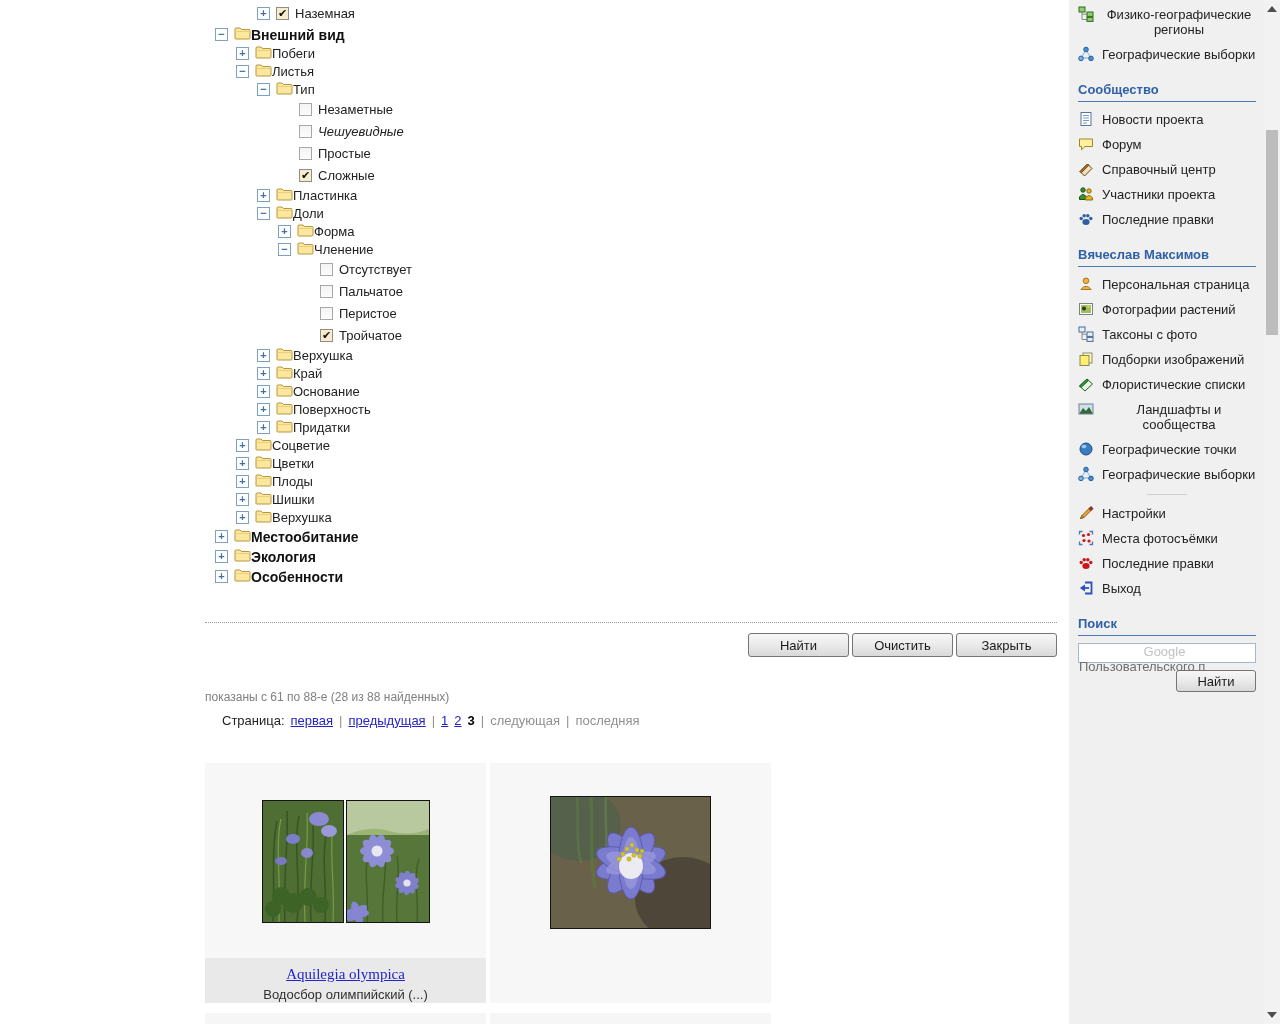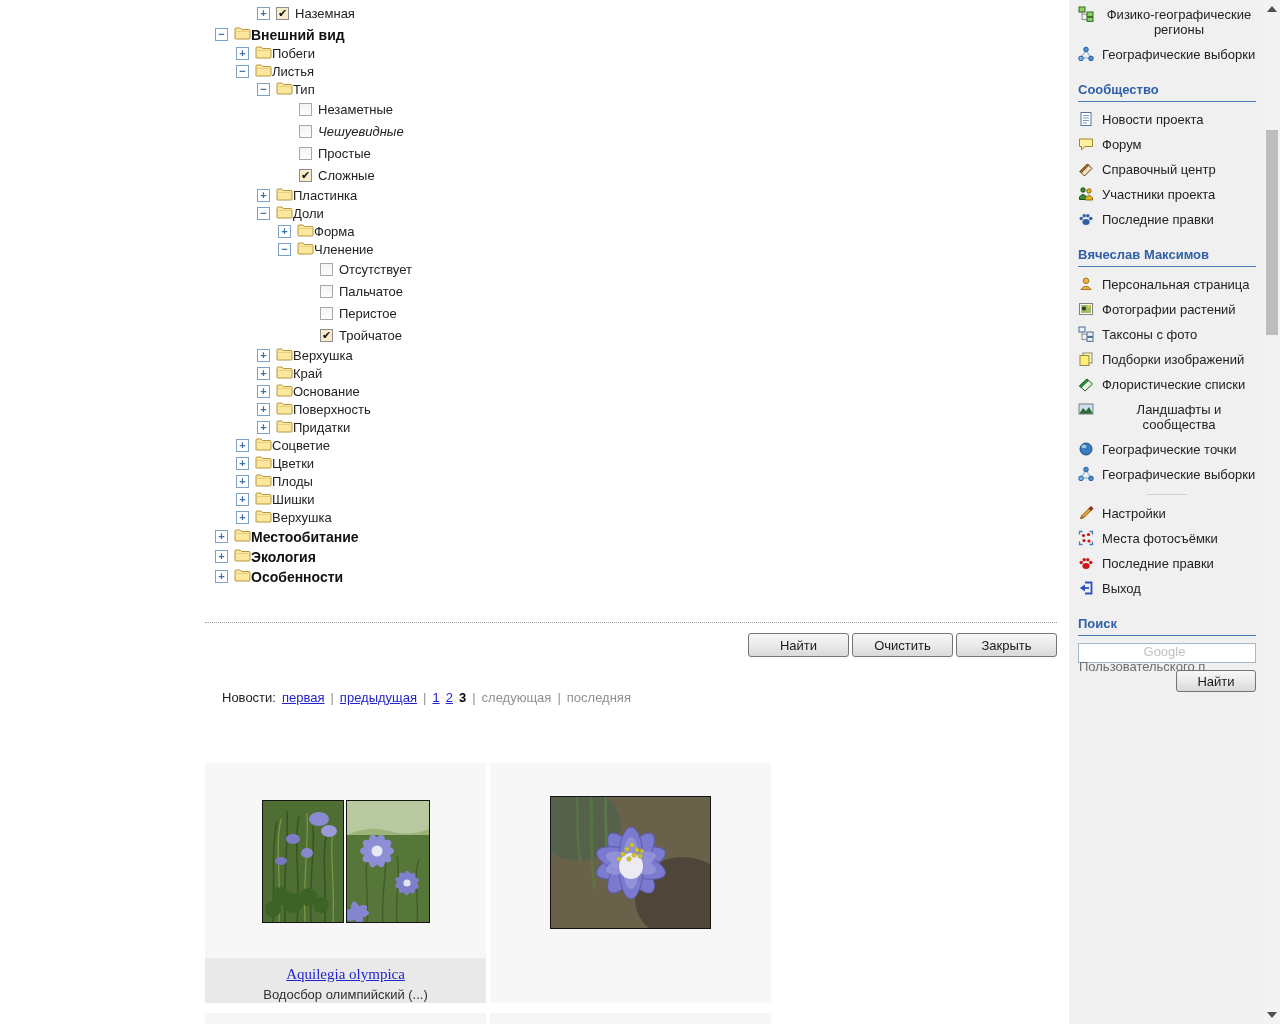--- a/index.html
+++ b/index.html
@@ -286,22 +286,23 @@
         </div>
       </div>
     <div id="tree-divider"></div>
     <div id="form-buttons">
       <button class="btn">Найти</button>
       <button class="btn">Очистить</button>
       <button class="btn">Закрыть</button>
     </div>
 
     <div id="results">
+      <div class="results-summary">показаны с 61 по 88-е (28 из 88 найденных)</div>
       <div class="pagination">
-        <span>Новости:</span>
+        <span>Страница:</span>
         <span id="page-links" style="display:flex;gap:6px;">
             <span class="plink">первая</span>
             <span class="psep">|</span>
             <span class="plink">предыдущая</span>
             <span class="psep">|</span>
             <span class="plink">1</span>
             <span class="plink">2</span>
             <span class="pcur">3</span>
             <span class="psep">|</span>
             <span class="pdis">следующая</span>

